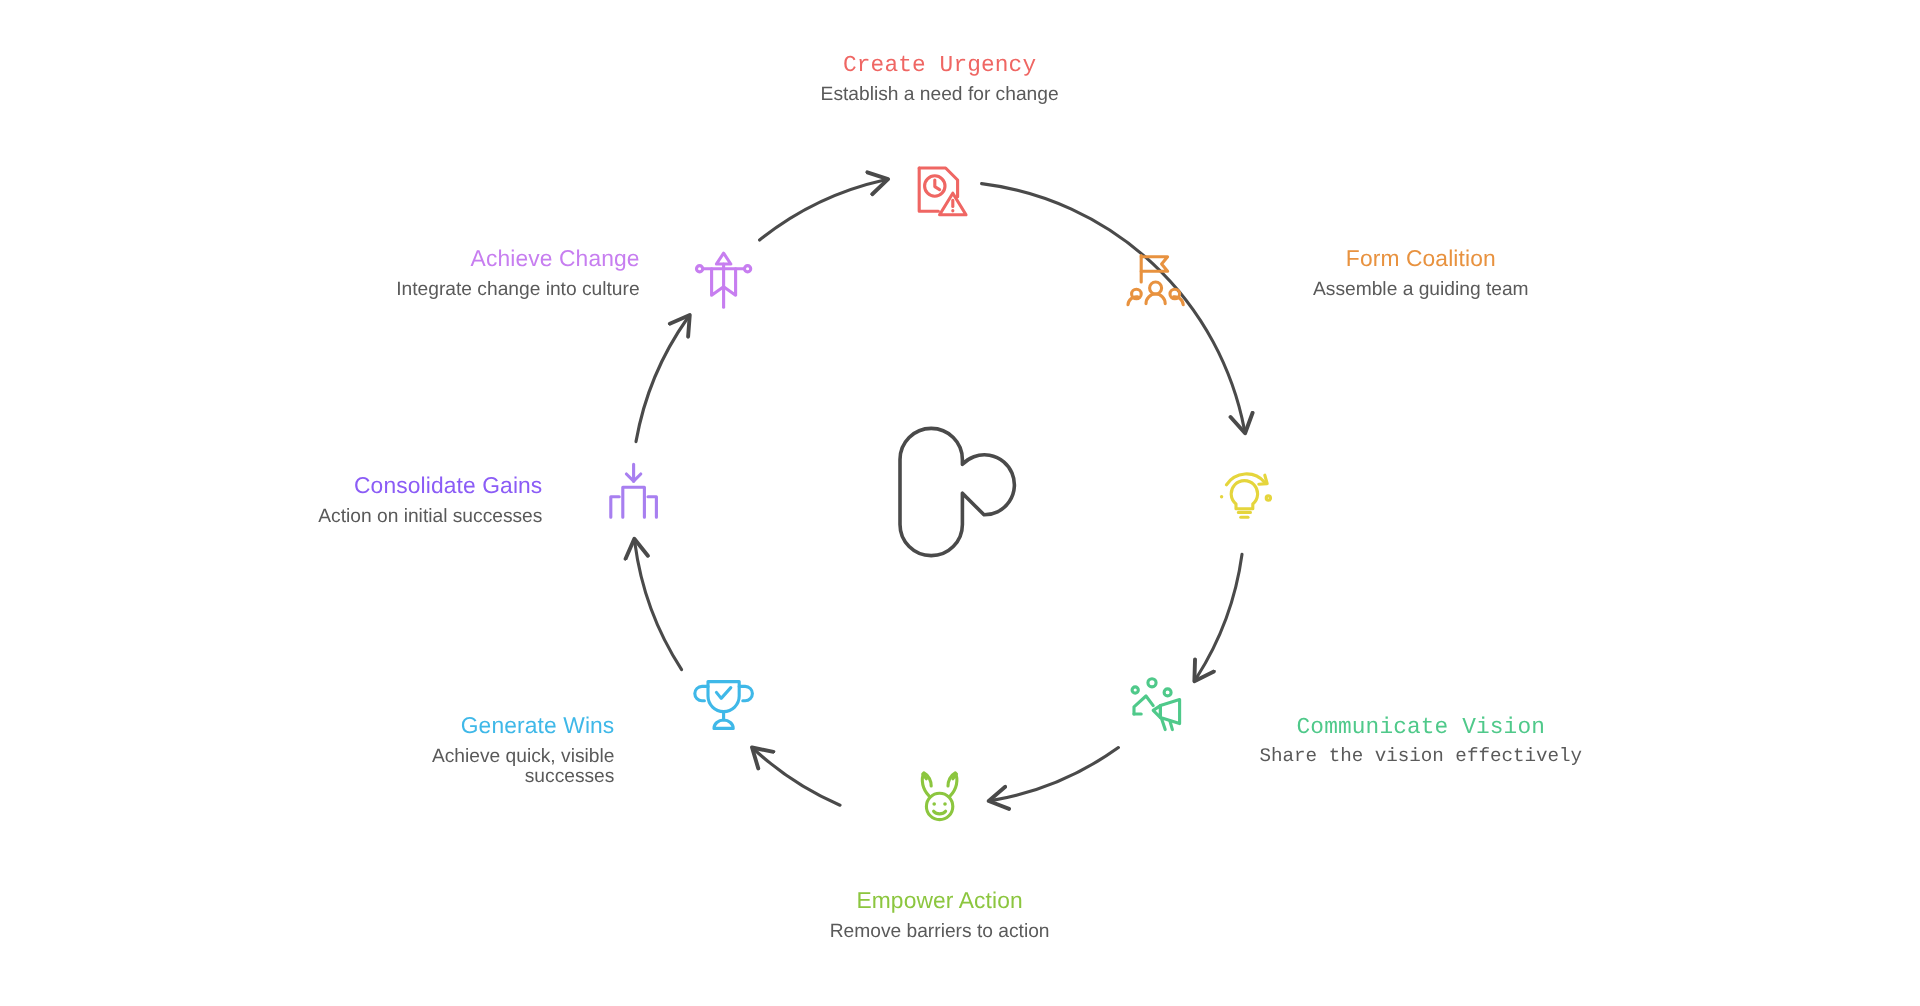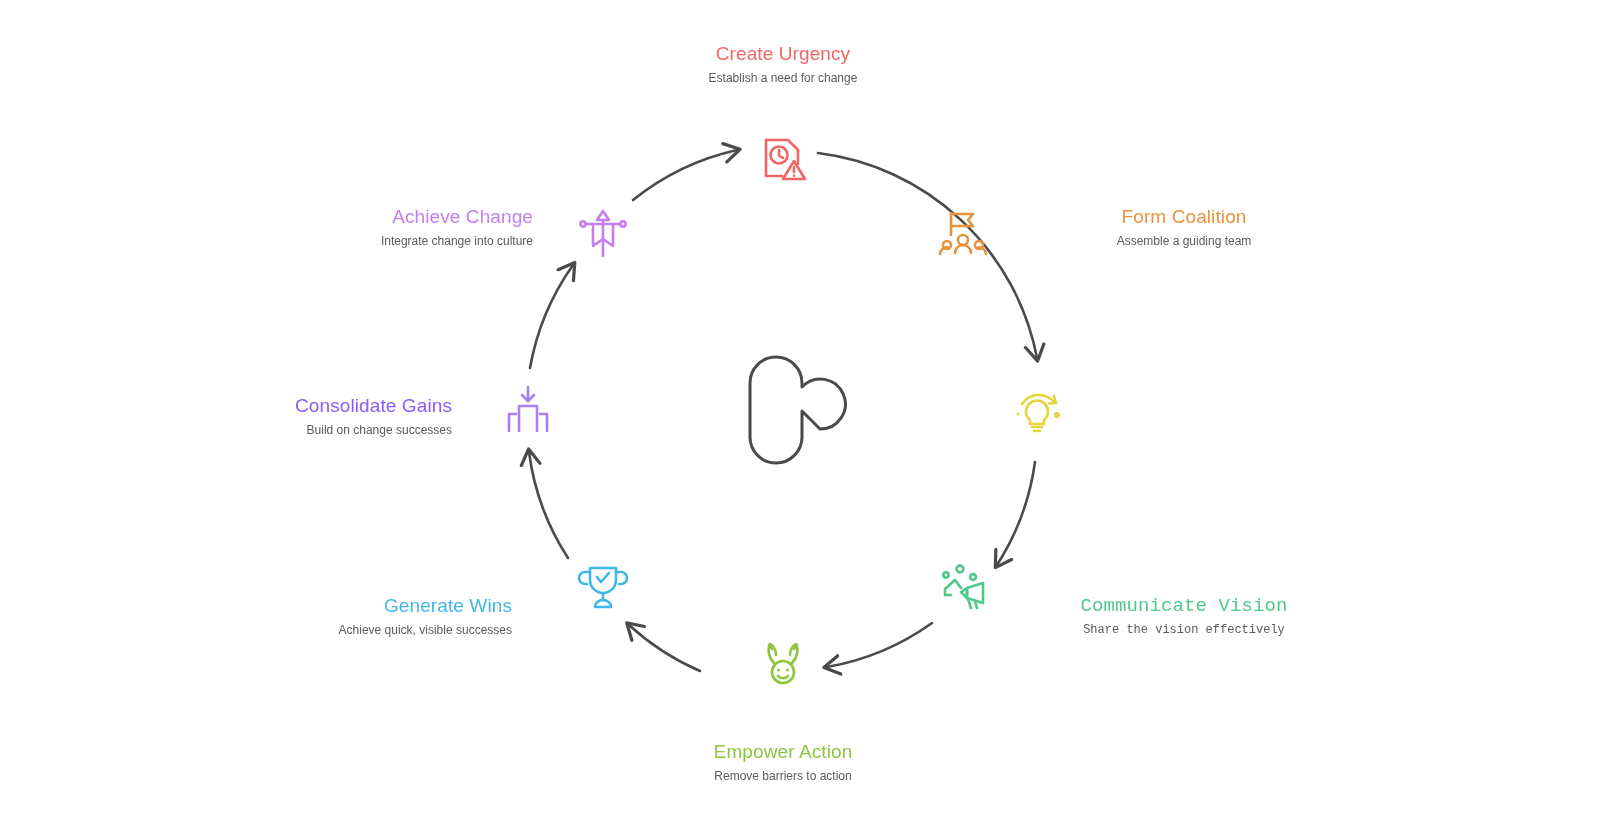--- a/index.html
+++ b/index.html
@@ -39,21 +39,21 @@
     width: 300px;
   }
   .label .title {
     font-size: 19px;
     line-height: 24px;
     font-weight: 400;
     letter-spacing: .1px;
     white-space: nowrap;
   }
   .label .subtitle {
-    font-size: 12px;
+    font-size: 16px;
     line-height: 17px;
     color: #5a5a5a;
     margin-top: 4px;
   }
   .label.align-center { text-align: center; margin-left: -150px; }
   .label.align-left   { text-align: center; }
   .label.align-right  { text-align: right; margin-left: -300px; }
   .label.narrow { width: 190px; }
   .label.narrow.align-right { margin-left: -190px; }
 
@@ -215,21 +215,21 @@
         <path d="M26,13 v36"></path>
         <path d="M9,17 h34"></path>
         <circle cx="6" cy="17" r="2.6"></circle>
         <circle cx="46" cy="17" r="2.6"></circle>
         <path d="M16,17 v22 l10,-7 l10,7 v-22"></path>
       </g>
     </svg>
   </div>
 
   <div class="label align-center" style="left:783px; top:42px;">
-    <div class="title" style="color:#ef6663;">Create Urgency</div>
+    <div class="title" style="color:#ef6663;font-family:Liberation Mono, monospace;">Create Urgency</div>
     <div class="subtitle">Establish a need for change</div>
   </div>
 
   <div class="label align-left" style="left:1034px; top:205px;">
     <div class="title" style="color:#e8923f;">Form Coalition</div>
     <div class="subtitle">Assemble a guiding team</div>
   </div>
 
 
   <div class="label align-left" style="left:1034px; top:594px;font-family:Liberation Mono, monospace;">
@@ -242,21 +242,21 @@
     <div class="subtitle">Remove barriers to action</div>
   </div>
 
   <div class="label narrow align-right" style="left:512px; top:594px;">
     <div class="title" style="color:#3fb8e8;">Generate Wins</div>
     <div class="subtitle">Achieve quick, visible successes</div>
   </div>
 
   <div class="label align-right" style="left:452px; top:394px;">
     <div class="title" style="color:#8b5cf6;">Consolidate Gains</div>
-    <div class="subtitle">Build on change successes</div>
+    <div class="subtitle">Action on initial successes</div>
   </div>
 
   <div class="label align-right" style="left:533px; top:205px;">
     <div class="title" style="color:#c77ef0;">Achieve Change</div>
     <div class="subtitle">Integrate change into culture</div>
   </div>
 
 </div>
 
 </body></html>

